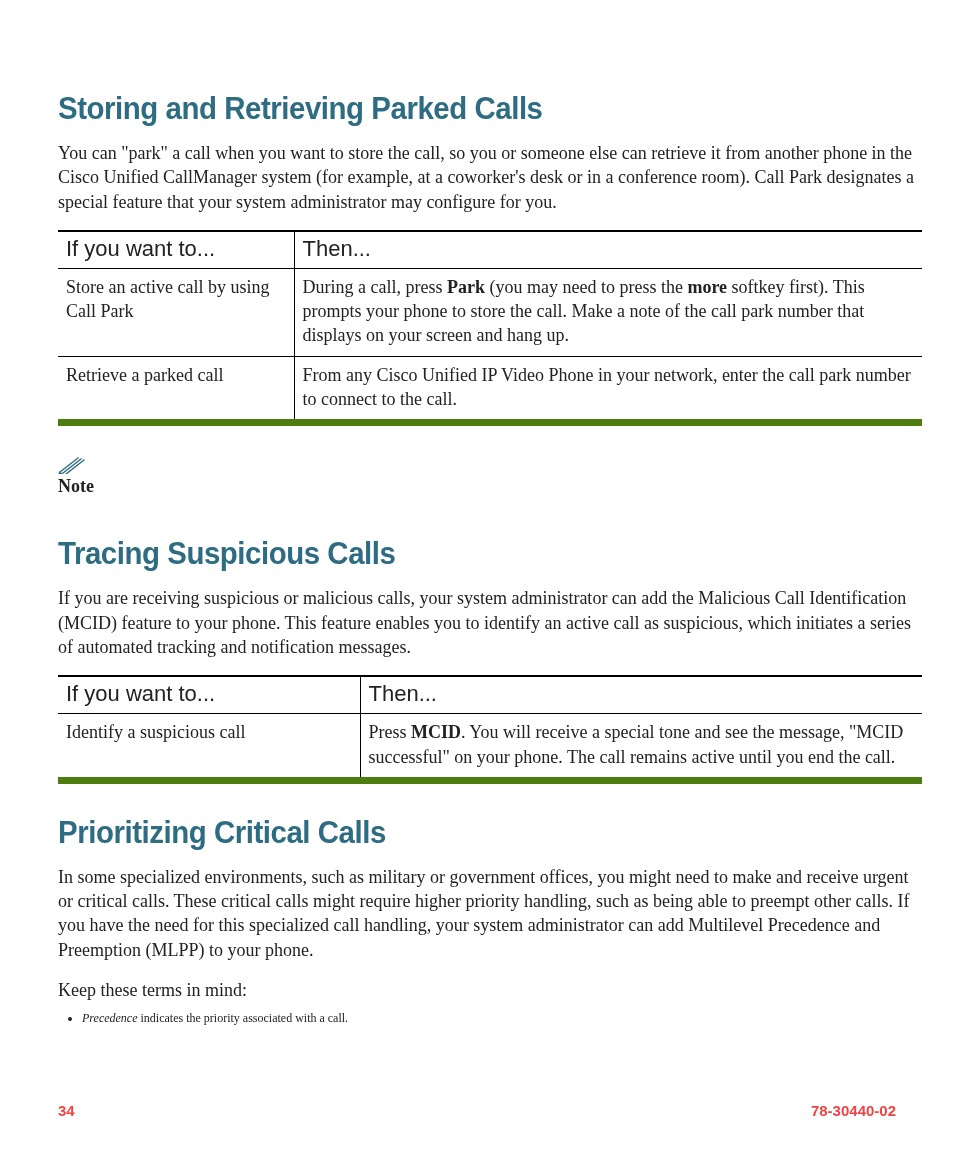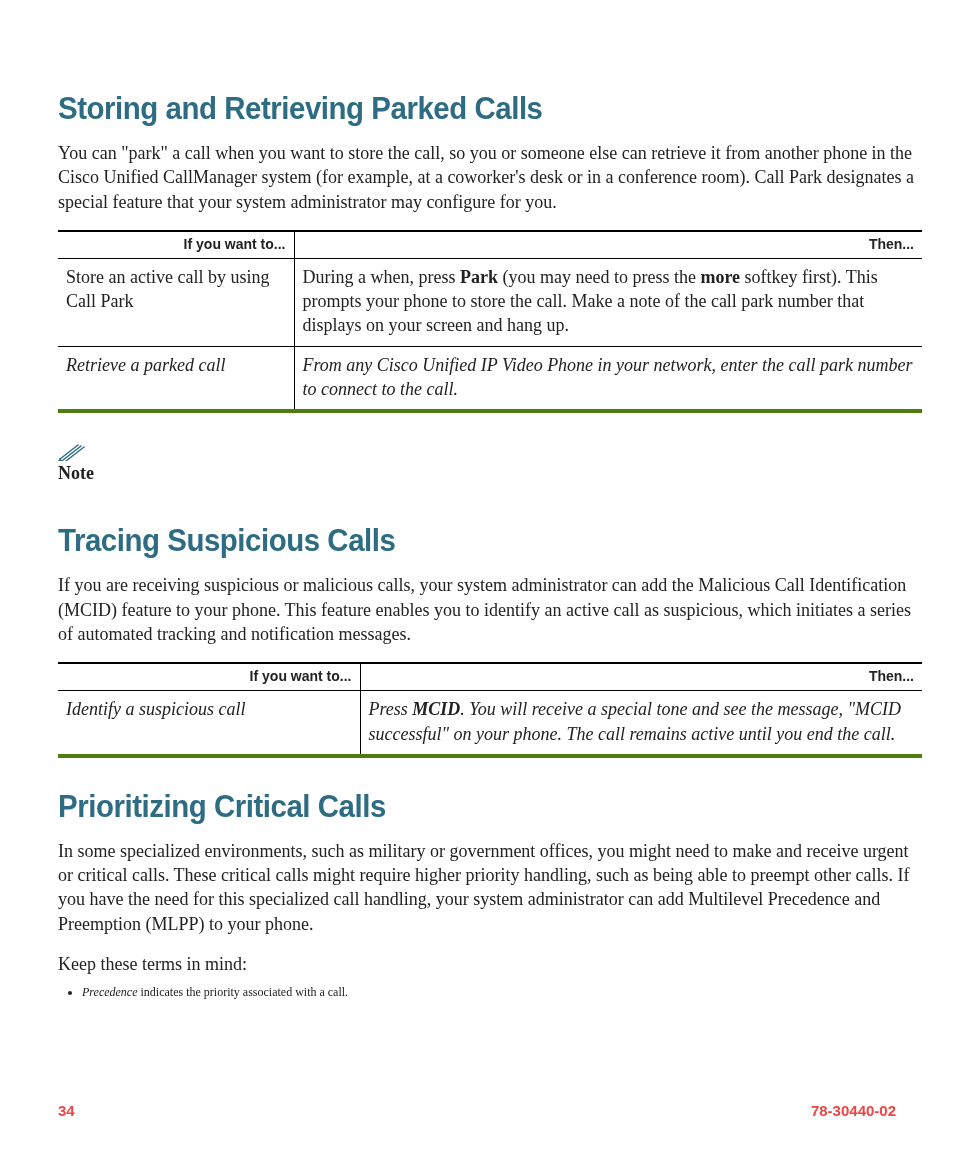--- a/index.html
+++ b/index.html
@@ -34,44 +34,43 @@
     margin: 0 0 16px 0;
   }
   table.doc-table {
     border-collapse: collapse;
     width: 100%;
     margin: 6px 0 28px 0;
     font-size: 18px;
   }
   table.doc-table th {
     font-family: Arial, Helvetica, sans-serif;
-    font-weight: 700;
+    font-weight: 400;
     font-stretch: condensed;
-    text-align: right;
+    text-align: left;
     border-top: 2px solid #000;
     border-bottom: 1px solid #000;
     border-right: 1px solid #000;
     padding: 4px 8px 6px 8px;
-    font-size: 14px;
+    font-size: 22px;
     transform-origin: left;
   }
   table.doc-table th:last-child,
   table.doc-table td:last-child {
     border-right: none;
   }
   table.doc-table td {
     border-bottom: 1px solid #000;
     border-right: 1px solid #000;
     padding: 6px 8px 8px 8px;
     vertical-align: top;
     line-height: 1.35;
   }
   table.doc-table tr:last-child td {
-    border-bottom: 4px solid #4d7c0f;
-    font-style: italic;
+    border-bottom: 7px solid #4d7c0f;
   }
   .note-row {
     display: flex;
     align-items: center;
     margin: 18px 0 38px 0;
   }
   .note-label-col {
     flex: 0 0 60px;
     padding-top: 0px;
   }
@@ -137,21 +136,21 @@
       <thead>
         <tr>
           <th>If you want to...</th>
           <th>Then...</th>
         </tr>
       </thead>
       <tbody>
         <tr>
           <td>Store an active call by using Call Park</td>
           <td>
-            <span>During a when, press </span><b>Park</b><span> (you may need to press the </span><b>more</b><span> softkey first). This prompts your phone to store the call. Make a note of the call park number that displays on your screen and hang up.</span>
+            <span>During a call, press </span><b>Park</b><span> (you may need to press the </span><b>more</b><span> softkey first). This prompts your phone to store the call. Make a note of the call park number that displays on your screen and hang up.</span>
           </td>
         </tr>
         <tr>
           <td>Retrieve a parked call</td>
           <td>From any Cisco Unified IP Video Phone in your network, enter the call park number to connect to the call.</td>
         </tr>
       </tbody>
     </table>
 
     <div class="note-row">

